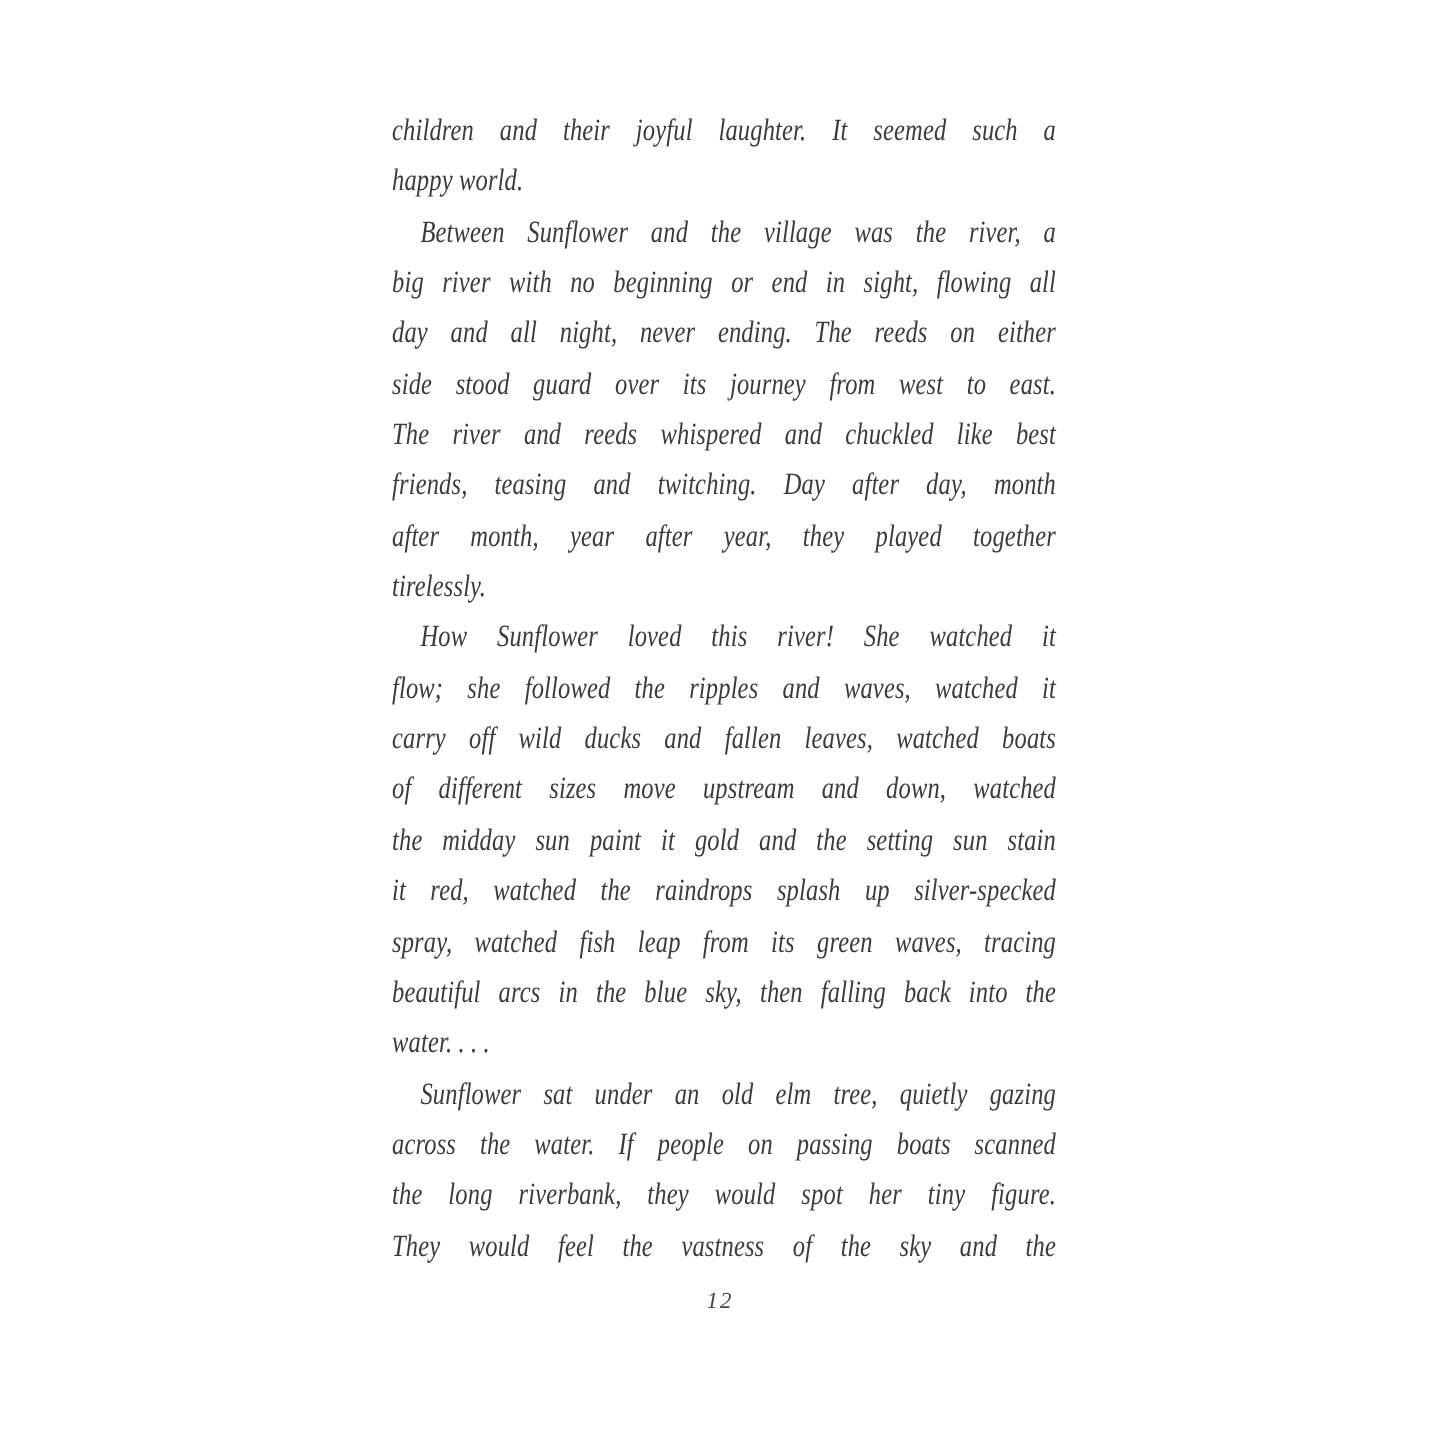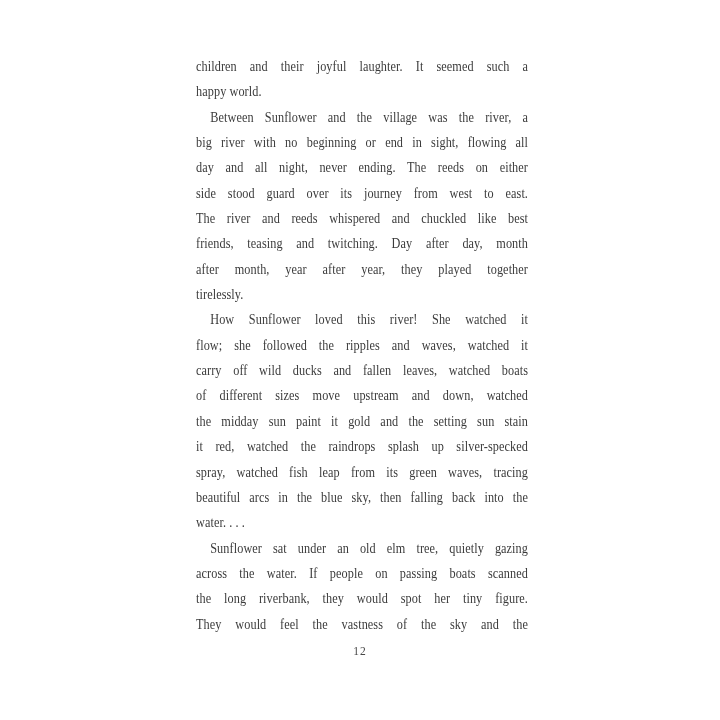--- a/index.html
+++ b/index.html
@@ -7,20 +7,21 @@
     padding: 0;
     background: #ffffff;
   }
   .page {
     position: relative;
     width: 720px;
     height: 720px;
     background: #ffffff;
     overflow: hidden;
     font-family: "Liberation Serif", serif;
+    font-style: italic;
   }
   
   .text-block {
     position: absolute;
     left: 196px;
     top: 53px;
     width: 420px;
     transform: scaleX(0.7905);
     transform-origin: 0 0;
   }

